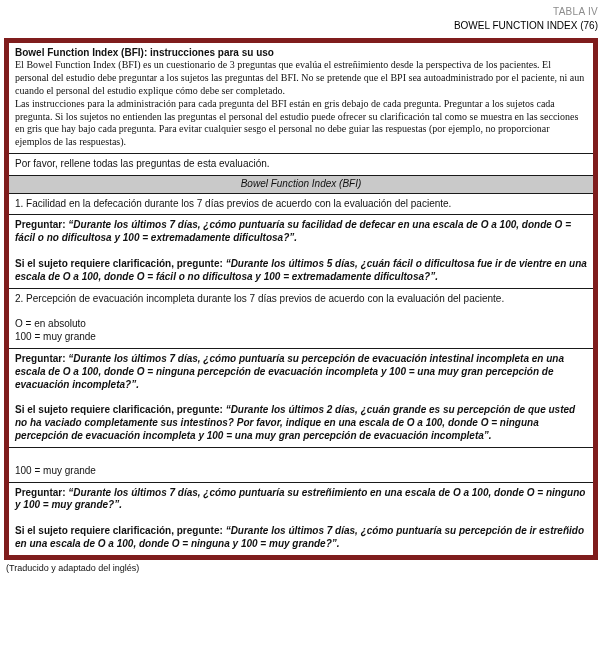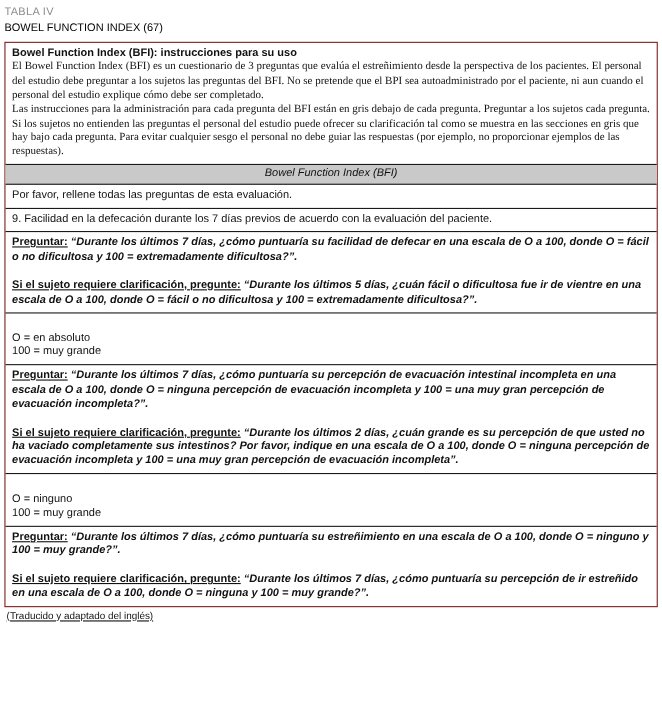--- a/index.html
+++ b/index.html
@@ -8,92 +8,92 @@
     width: 602px;
     min-height: 661px;
     background: #ffffff;
     color: #111111;
     font-family: "Liberation Sans", "DejaVu Sans", sans-serif;
     font-size: 10px;
     line-height: 1.28;
   }
   .page { padding: 6px 4px 0 4px; }
 
-  .header { text-align: left; margin-bottom: 5px; }
+  .header { text-align: right; margin-bottom: 5px; }
   .table-label { color: #8c8c8c; letter-spacing: 0.3px; }
   .table-title { color: #000000; margin-top: 1px; }
 
-  .bfi-table { border: 1px solid #7f1d1d; }
+  .bfi-table { border: 5px solid #7f1d1d; }
   .row { border-bottom: 1px solid #1a1a1a; padding: 4px 6px; }
   .row:last-child { border-bottom: 0; }
 
   .intro-heading { font-weight: bold; }
   .intro-para { margin: 0; font-family: Liberation Serif, serif; }
 
   .band {
     background: #c9c9c9;
     text-align: center;
     font-style: italic;
     padding: 2px 6px;
   }
 
   .q-scales { margin-top: 13px; }
   .q-scales div { margin: 0; }
 
   .ask p { margin: 0; }
   .ask .clarify { margin-top: 13px; }
-  .lbl { font-weight: bold; font-style: normal; text-decoration: underline; }
+  .lbl { font-weight: bold; font-style: normal; }
   .qt { font-weight: bold; font-style: italic; }
 
-  .footnote { font-size: 9px; margin-top: 3px; padding-left: 2px; color: #111111; text-decoration: underline; }
+  .footnote { font-size: 9px; margin-top: 3px; padding-left: 2px; color: #111111; }
 </style>
 </head>
 <body>
 
 <div class="page">
 
   <div class="header">
     <div class="table-label">TABLA IV</div>
-    <div class="table-title">BOWEL FUNCTION INDEX (67)</div>
+    <div class="table-title">BOWEL FUNCTION INDEX (76)</div>
   </div>
 
   <div class="bfi-table">
 
     <div class="row intro-row">
       <div class="intro-heading">Bowel Function Index (BFI): instrucciones para su uso</div>
       <div class="intro-para">El Bowel Function Index (BFI) es un cuestionario de 3 preguntas que evalúa el estreñimiento desde la perspectiva de los pacientes. El personal del estudio debe preguntar a los sujetos las preguntas del BFI. No se pretende que el BPI sea autoadministrado por el paciente, ni aun cuando el personal del estudio explique cómo debe ser completado.</div>
       <div class="intro-para">Las instrucciones para la administración para cada pregunta del BFI están en gris debajo de cada pregunta. Preguntar a los sujetos cada pregunta. Si los sujetos no entienden las preguntas el personal del estudio puede ofrecer su clarificación tal como se muestra en las secciones en gris que hay bajo cada pregunta. Para evitar cualquier sesgo el personal no debe guiar las respuestas (por ejemplo, no proporcionar ejemplos de las respuestas).</div>
     </div>
 
+    <div class="row instruction-row">Por favor, rellene todas las preguntas de esta evaluación.</div>
+
     <div class="row band">Bowel Function Index (BFI)</div>
 
-    <div class="row instruction-row">Por favor, rellene todas las preguntas de esta evaluación.</div>
-
     <div class="row question-row">
-      <div class="q-text">9. Facilidad en la defecación durante los 7 días previos de acuerdo con la evaluación del paciente.</div>
+      <div class="q-text">1. Facilidad en la defecación durante los 7 días previos de acuerdo con la evaluación del paciente.</div>
     </div>
     <div class="row ask">
       <p><span class="lbl">Preguntar:</span> <span class="qt">“Durante los últimos 7 días, ¿cómo puntuaría su facilidad de defecar en una escala de O a 100, donde O = fácil o no dificultosa y 100 = extremadamente dificultosa?”.</span></p>
       <p class="clarify"><span class="lbl">Si el sujeto requiere clarificación, pregunte:</span> <span class="qt">“Durante los últimos 5 días, ¿cuán fácil o dificultosa fue ir de vientre en una escala de O a 100, donde O = fácil o no dificultosa y 100 = extremadamente dificultosa?”.</span></p>
     </div>
 
     <div class="row question-row">
+      <div class="q-text">2. Percepción de evacuación incompleta durante los 7 días previos de acuerdo con la evaluación del paciente.</div>
       <div class="q-scales">
         <div>O = en absoluto</div>
         <div>100 = muy grande</div>
       </div>
     </div>
     <div class="row ask">
       <p><span class="lbl">Preguntar:</span> <span class="qt">“Durante los últimos 7 días, ¿cómo puntuaría su percepción de evacuación intestinal incompleta en una escala de O a 100, donde O = ninguna percepción de evacuación incompleta y 100 = una muy gran percepción de evacuación incompleta?”.</span></p>
       <p class="clarify"><span class="lbl">Si el sujeto requiere clarificación, pregunte:</span> <span class="qt">“Durante los últimos 2 días, ¿cuán grande es su percepción de que usted no ha vaciado completamente sus intestinos? Por favor, indique en una escala de O a 100, donde O = ninguna percepción de evacuación incompleta y 100 = una muy gran percepción de evacuación incompleta”.</span></p>
     </div>
 
     <div class="row question-row">
       <div class="q-scales">
-        <div>O = ninguno</div>
         <div>100 = muy grande</div>
       </div>
     </div>
     <div class="row ask">
       <p><span class="lbl">Preguntar:</span> <span class="qt">“Durante los últimos 7 días, ¿cómo puntuaría su estreñimiento en una escala de O a 100, donde O = ninguno y 100 = muy grande?”.</span></p>
       <p class="clarify"><span class="lbl">Si el sujeto requiere clarificación, pregunte:</span> <span class="qt">“Durante los últimos 7 días, ¿cómo puntuaría su percepción de ir estreñido en una escala de O a 100, donde O = ninguna y 100 = muy grande?”.</span></p>
     </div>
 
   </div>
 

